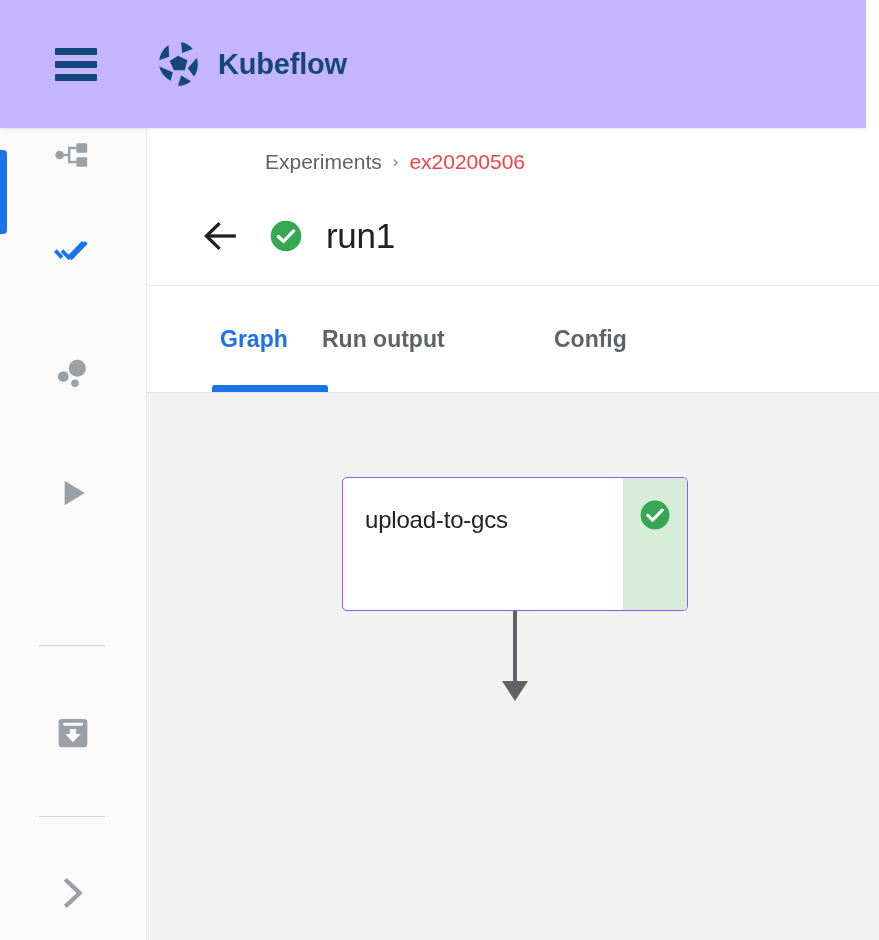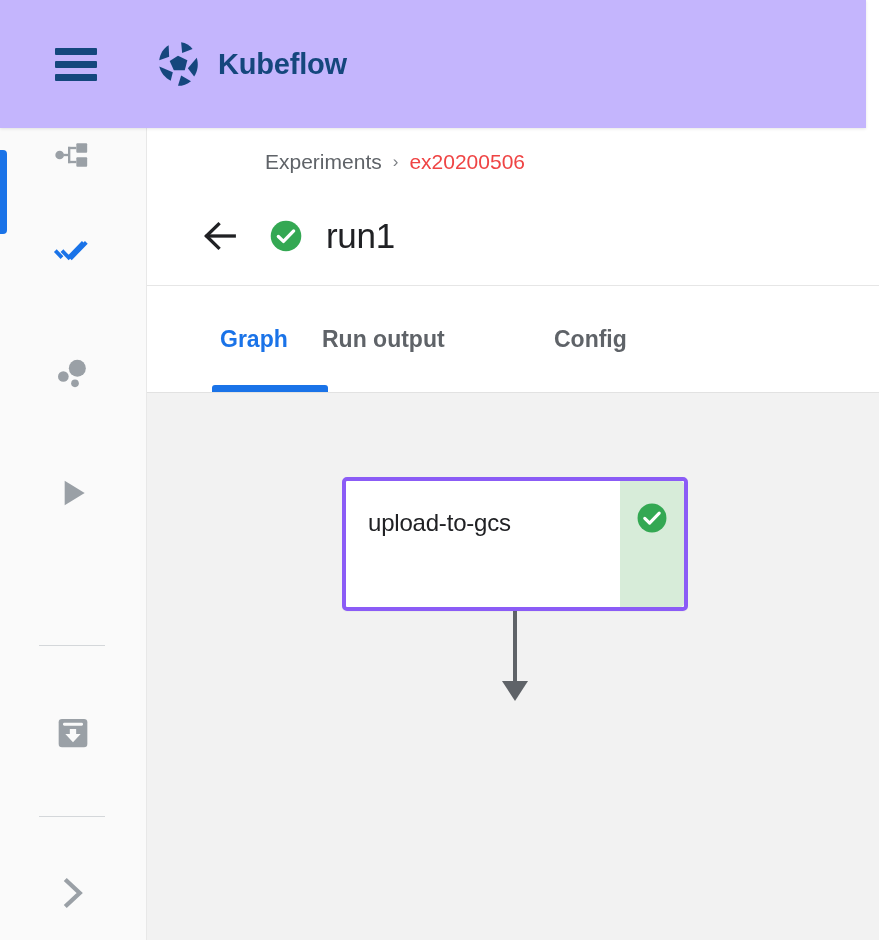--- a/index.html
+++ b/index.html
@@ -190,21 +190,21 @@
     height: 548px;
     background: #f2f2f2;
     border-top: 1px solid #e2e2e2;
     overflow: hidden;
   }
   .node {
     position: absolute;
     width: 346px;
     height: 134px;
     background: #ffffff;
-    border: 4px solid #8b5cf6;
+    border: 1px solid #8b5cf6;
     border-radius: 5px;
     box-sizing: border-box;
     display: flex;
     cursor: pointer;
     box-shadow: 0 1px 1px rgba(0,0,0,0.03);
   }
   .node-body {
     flex: 1;
     display: flex;
     align-items: flex-start;

